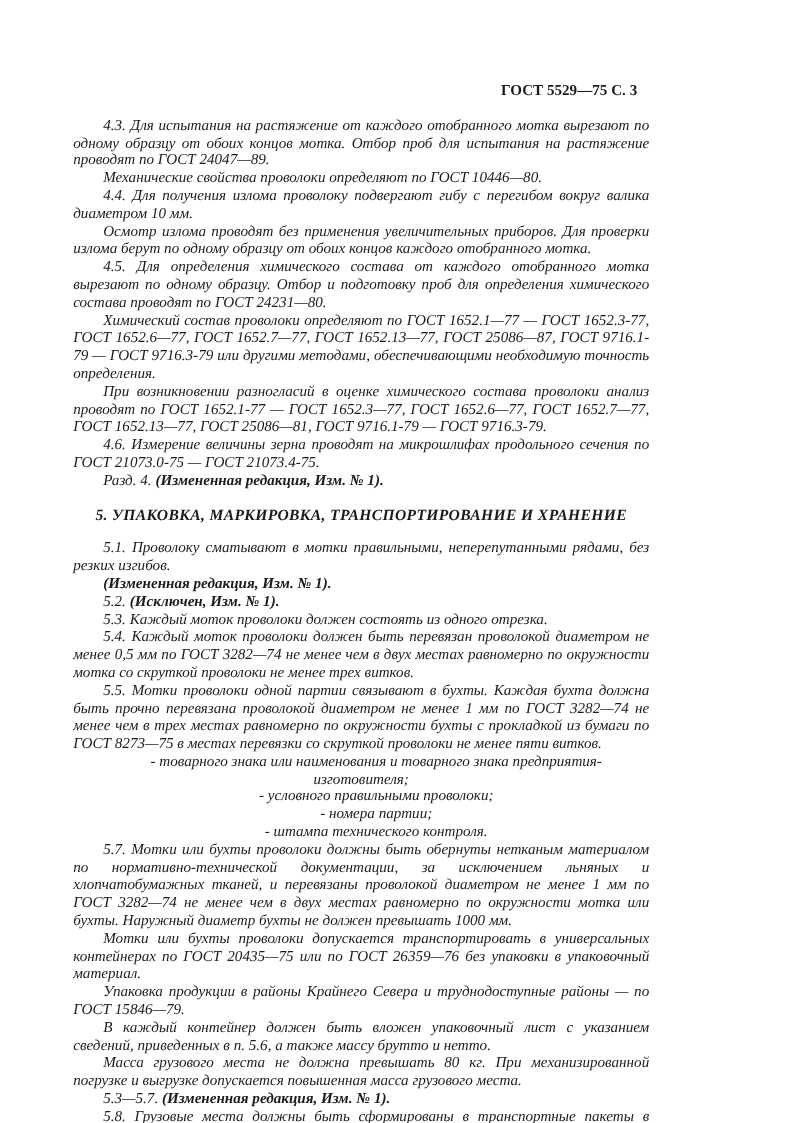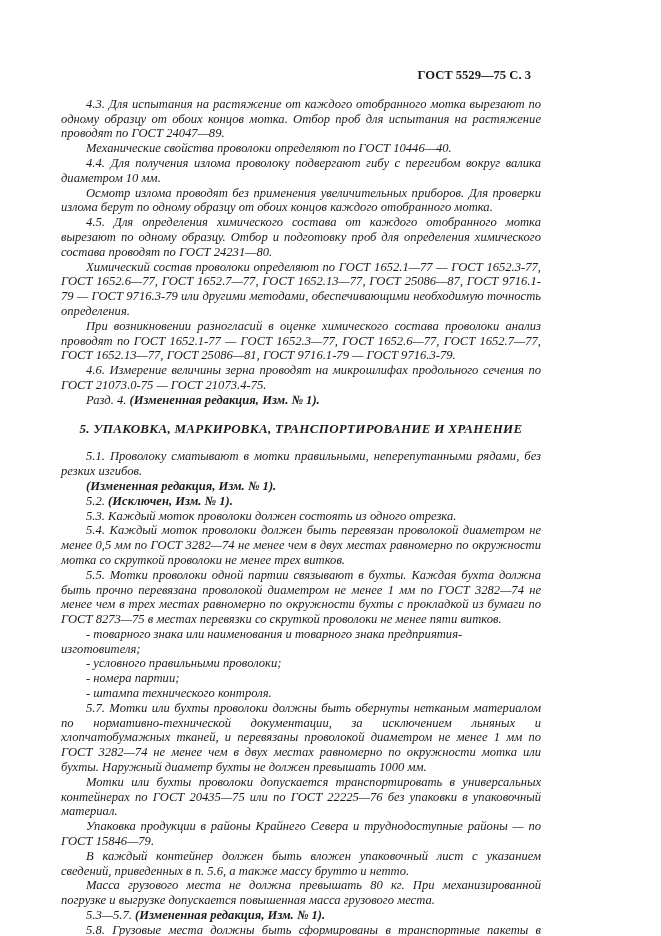--- a/index.html
+++ b/index.html
@@ -28,61 +28,61 @@
     margin-bottom: 14px;
     white-space: nowrap;
   }
   .para {
     text-align: justify;
     text-indent: 25px;
     margin: 0;
     font-style: italic;
   }
   .para.list-item {
-    text-align: left;
+    text-align: center;
   }
   .para.heading {
     text-align: center;
     text-indent: 0;
     font-weight: bold;
     font-size: 13px;
     letter-spacing: 0.3px;
     margin: 14px 0 13px 0;
   }
   .bold {
     font-weight: bold;
   }
 </style>
 </head>
 <body>
 
 <div class="page">
   <div class="page-header">ГОСТ 5529—75 С. 3</div>
   <div class="content">
       <div class="para paragraph"><span>4.3. Для испытания на растяжение от каждого отобранного мотка вырезают по одному образцу от обоих концов мотка. Отбор проб для испытания на растяжение проводят по ГОСТ 24047—89.</span></div>
-      <div class="para paragraph"><span>Механические свойства проволоки определяют по ГОСТ 10446—40.</span></div>
+      <div class="para paragraph"><span>Механические свойства проволоки определяют по ГОСТ 10446—80.</span></div>
       <div class="para paragraph"><span>4.4. Для получения излома проволоку подвергают гибу с перегибом вокруг валика диаметром 10 мм.</span></div>
       <div class="para paragraph"><span>Осмотр излома проводят без применения увеличительных приборов. Для проверки излома берут по одному образцу от обоих концов каждого отобранного мотка.</span></div>
       <div class="para paragraph"><span>4.5. Для определения химического состава от каждого отобранного мотка вырезают по одному образцу. Отбор и подготовку проб для определения химического состава проводят по ГОСТ 24231—80.</span></div>
       <div class="para paragraph"><span>Химический состав проволоки определяют по ГОСТ 1652.1—77 — ГОСТ 1652.3-77, ГОСТ 1652.6—77, ГОСТ 1652.7—77, ГОСТ 1652.13—77, ГОСТ 25086—87, ГОСТ 9716.1-79 — ГОСТ 9716.3-79 или другими методами, обеспечивающими необходимую точность определения.</span></div>
       <div class="para paragraph"><span>При возникновении разногласий в оценке химического состава проволоки анализ проводят по ГОСТ 1652.1-77 — ГОСТ 1652.3—77, ГОСТ 1652.6—77, ГОСТ 1652.7—77, ГОСТ 1652.13—77, ГОСТ 25086—81, ГОСТ 9716.1-79 — ГОСТ 9716.3-79.</span></div>
       <div class="para paragraph"><span>4.6. Измерение величины зерна проводят на микрошлифах продольного сечения по ГОСТ 21073.0-75 — ГОСТ 21073.4-75.</span></div>
       <div class="para paragraph"><span>Разд. 4. </span><span class="bold">(Измененная редакция, Изм. № 1).</span></div>
       <div class="para heading"><span class="bold">5. УПАКОВКА, МАРКИРОВКА, ТРАНСПОРТИРОВАНИЕ И ХРАНЕНИЕ</span></div>
       <div class="para paragraph"><span>5.1. Проволоку сматывают в мотки правильными, неперепутанными рядами, без резких изгибов.</span></div>
       <div class="para paragraph"><span class="bold">(Измененная редакция, Изм. № 1).</span></div>
       <div class="para paragraph"><span>5.2. </span><span class="bold">(Исключен, Изм. № 1).</span></div>
       <div class="para paragraph"><span>5.3. Каждый моток проволоки должен состоять из одного отрезка.</span></div>
       <div class="para paragraph"><span>5.4. Каждый моток проволоки должен быть перевязан проволокой диаметром не менее 0,5 мм по ГОСТ 3282—74 не менее чем в двух местах равномерно по окружности мотка со скруткой проволоки не менее трех витков.</span></div>
       <div class="para paragraph"><span>5.5. Мотки проволоки одной партии связывают в бухты. Каждая бухта должна быть прочно перевязана проволокой диаметром не менее 1 мм по ГОСТ 3282—74 не менее чем в трех местах равномерно по окружности бухты с прокладкой из бумаги по ГОСТ 8273—75 в местах перевязки со скруткой проволоки не менее пяти витков.</span></div>
       <div class="para list-item"><span>- товарного знака или наименования и товарного знака предприятия-изготовителя;</span></div>
       <div class="para list-item"><span>- условного правильными проволоки;</span></div>
       <div class="para list-item"><span>- номера партии;</span></div>
       <div class="para list-item"><span>- штампа технического контроля.</span></div>
       <div class="para paragraph"><span>5.7. Мотки или бухты проволоки должны быть обернуты нетканым материалом по нормативно-технической документации, за исключением льняных и хлопчатобумажных тканей, и перевязаны проволокой диаметром не менее 1 мм по ГОСТ 3282—74 не менее чем в двух местах равномерно по окружности мотка или бухты. Наружный диаметр бухты не должен превышать 1000 мм.</span></div>
-      <div class="para paragraph"><span>Мотки или бухты проволоки допускается транспортировать в  универсальных контейнерах по ГОСТ 20435—75 или по ГОСТ 22225—76 без упаковки в упаковочный материал.</span></div>
+      <div class="para paragraph"><span>Мотки или бухты проволоки допускается транспортировать в  универсальных контейнерах по ГОСТ 20435—75 или по ГОСТ 26359—76 без упаковки в упаковочный материал.</span></div>
       <div class="para paragraph"><span>Упаковка продукции в районы Крайнего Севера и труднодоступные районы — по ГОСТ 15846—79.</span></div>
       <div class="para paragraph"><span>В каждый контейнер должен быть вложен упаковочный лист с указанием сведений, приведенных в п. 5.6, а также массу брутто и нетто.</span></div>
       <div class="para paragraph"><span>Масса грузового места не должна превышать 80 кг. При механизированной погрузке и выгрузке допускается повышенная масса грузового места.</span></div>
       <div class="para paragraph"><span>5.3—5.7. </span><span class="bold">(Измененная редакция, Изм. № 1).</span></div>
       <div class="para paragraph"><span>5.8. Грузовые места должны быть сформированы в транспортные пакеты в соответствии с требованиями ГОСТ 24597—81. Пакетирование проводится на поддонах по ГОСТ 9078—84. Формирова-</span></div>
     </div>
 </div>
 
 </body></html>

